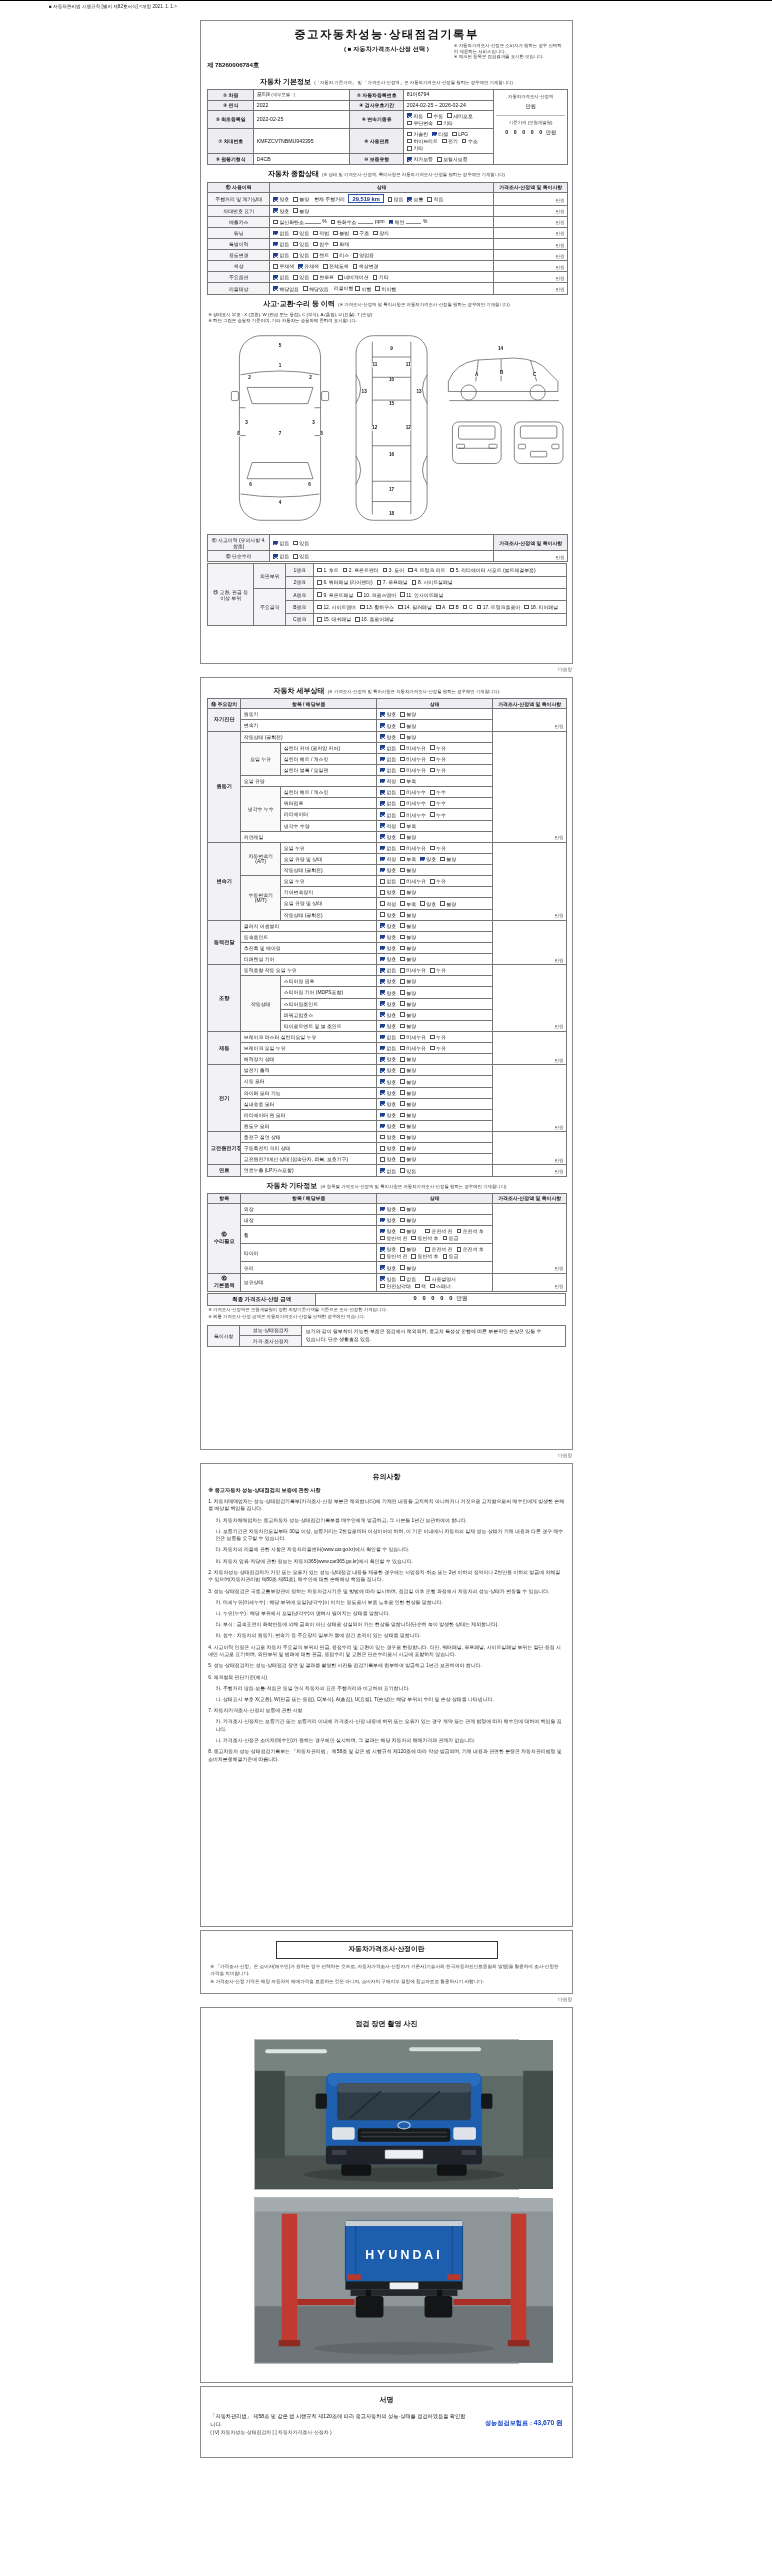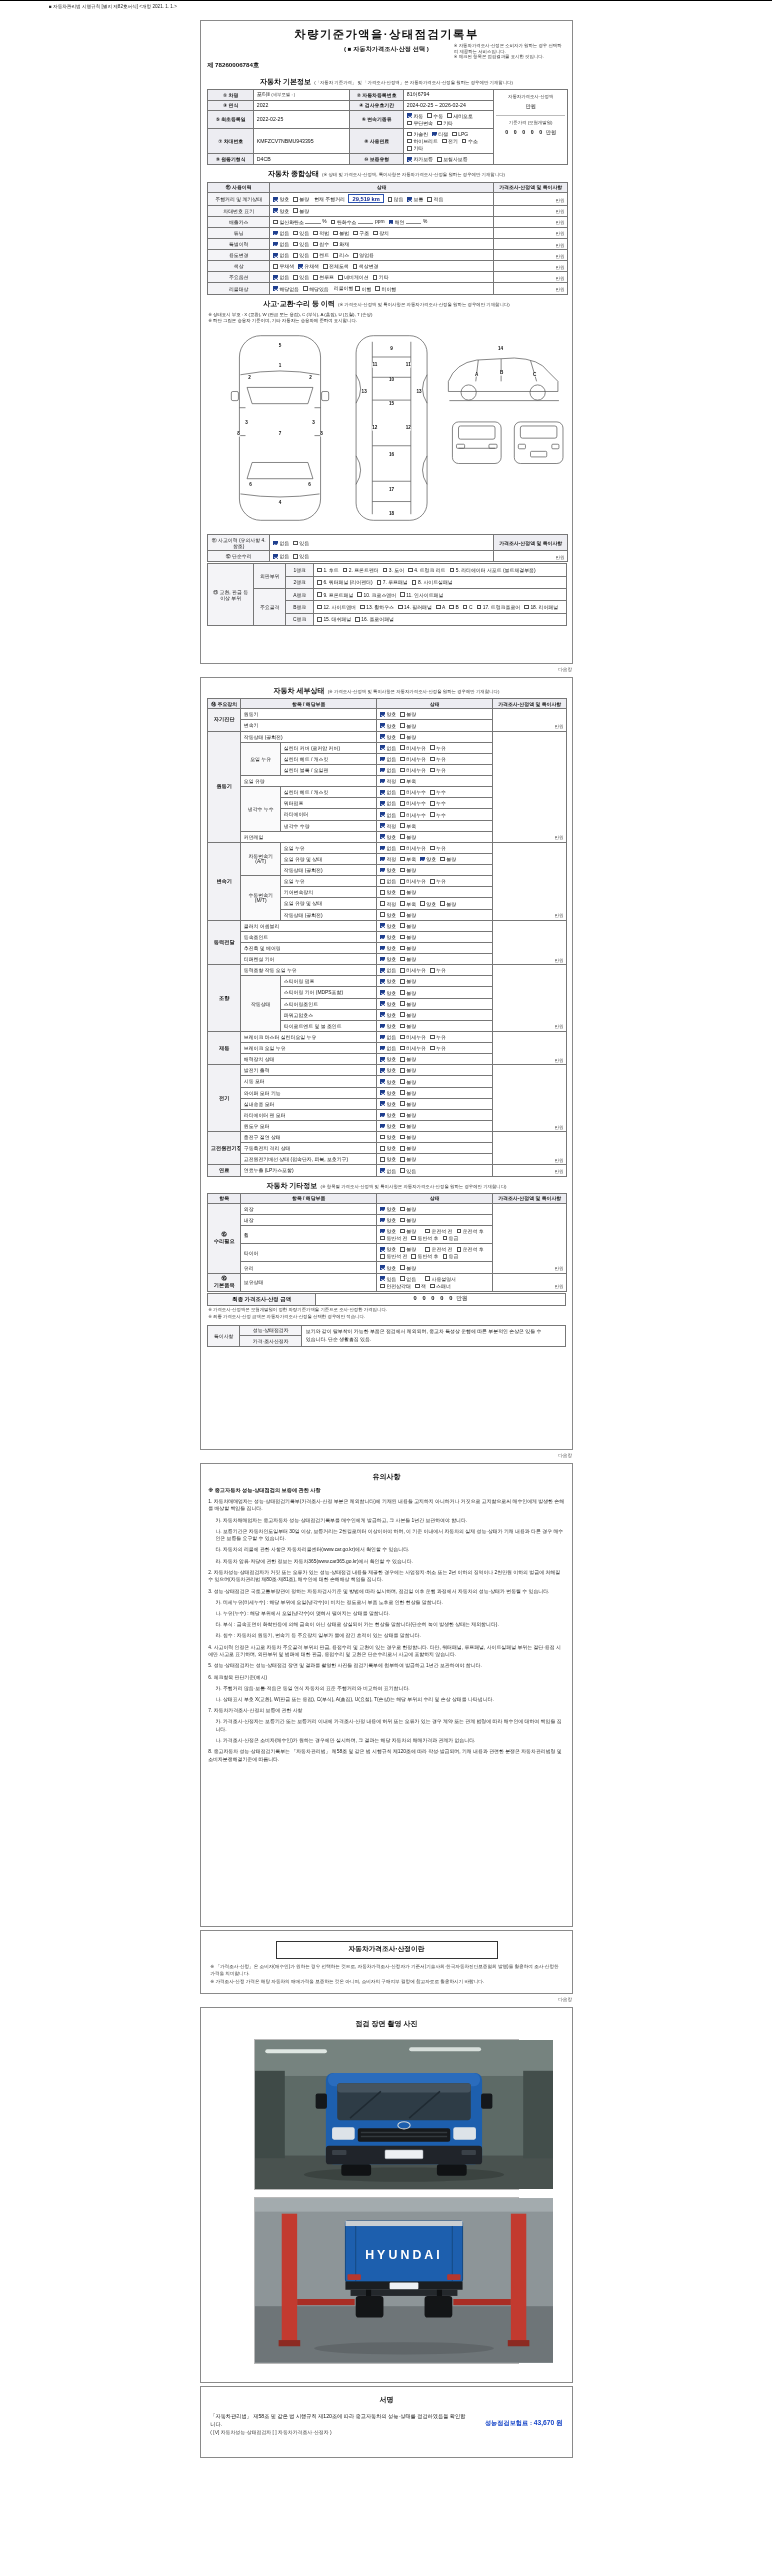--- a/index.html
+++ b/index.html
@@ -68,21 +68,21 @@
 </style>
 </head>
 <body>
 
 <div class="canvas">
   <div class="formref">■ 자동차관리법 시행규칙 [별지 제82호서식] &lt;개정 2021. 1. 1.&gt;</div>
 
   <div class="doc">
 
     <div class="sheet sheet-a">
-      <div class="main-title">차량기준가액을·상태점검기록부</div>
+      <div class="main-title">중고자동차성능·상태점검기록부</div>
       <div class="sub-row">
         <span class="subtitle">( ■ 자동차가격조사·산정 선택 )</span>
         <span class="subnotes">
           <span>※ 자동차가격조사·산정은 소비자가 원하는 경우 선택하여 제공하는 서비스입니다.</span><br>
           <span>※ 체크된 항목은 점검결과를 표시한 것입니다.</span>
         </span>
       </div>
       <div class="docno">제 78260006784호</div>
 
       <div class="sec-head">

